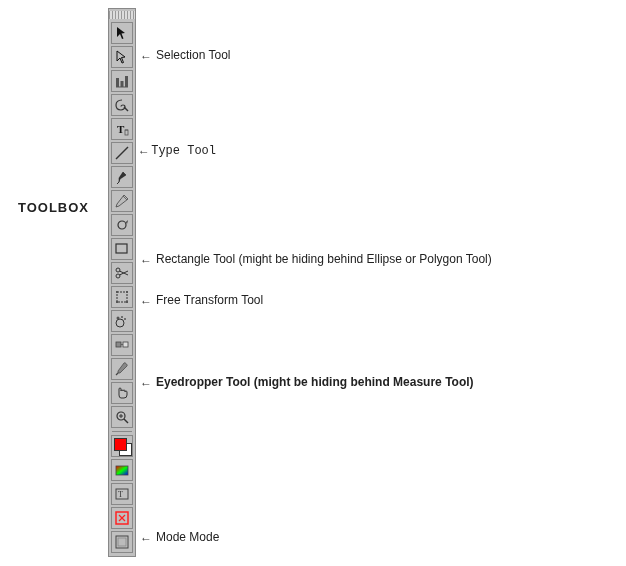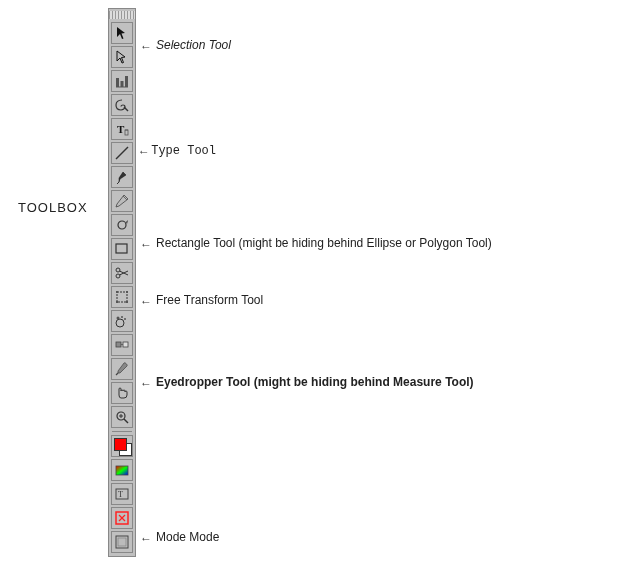--- a/index.html
+++ b/index.html
@@ -10,21 +10,21 @@
       height: 566px;
       position: relative;
       overflow: hidden;
     }
 
     .toolbox-label {
       position: absolute;
       left: 18px;
       top: 200px;
       font-size: 13px;
-      font-weight: normal;
+      font-weight: bold;
       color: #222;
       letter-spacing: 1px;
     }
 
     .toolbar {
       position: absolute;
       left: 108px;
       top: 8px;
       width: 28px;
       background: #c0c0c0;
@@ -271,33 +271,33 @@
 
   <div class="tool-btn" title="View Mode">
     <svg viewBox="0 0 14 14" xmlns="http://www.w3.org/2000/svg">
       <rect x="1" y="1" width="12" height="12" fill="none" stroke="#444" stroke-width="1"></rect>
       <rect x="3" y="3" width="8" height="8" fill="#bbb" stroke="#888" stroke-width="0.8"></rect>
     </svg>
   </div>
 
 </div>
 
-<div class="label-container" style="top: 38px; font-style: italic;">
+<div class="label-container" style="top: 48px;">
   <div class="arrow-line">
     <span class="label-text">Selection Tool</span>
   </div>
 </div>
 
 <div class="label-container" style="top: 144px; font-family: Liberation Mono, monospace;">
   <div class="arrow-line">
     <span class="label-text">Type Tool</span>
   </div>
 </div>
 
-<div class="label-container" style="top: 236px;">
+<div class="label-container" style="top: 252px;">
   <div class="arrow-line">
     <span class="label-text">Rectangle Tool (might be hiding behind Ellipse or Polygon Tool)</span>
   </div>
 </div>
 
 <div class="label-container" style="top: 293px; text-align: center;">
   <div class="arrow-line">
     <span class="label-text">Free Transform Tool</span>
   </div>
 </div>

